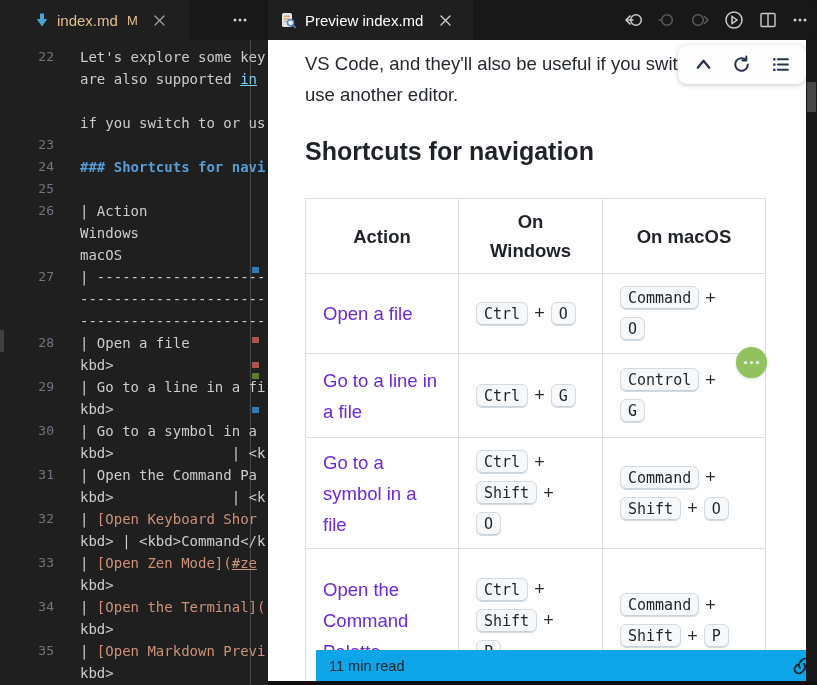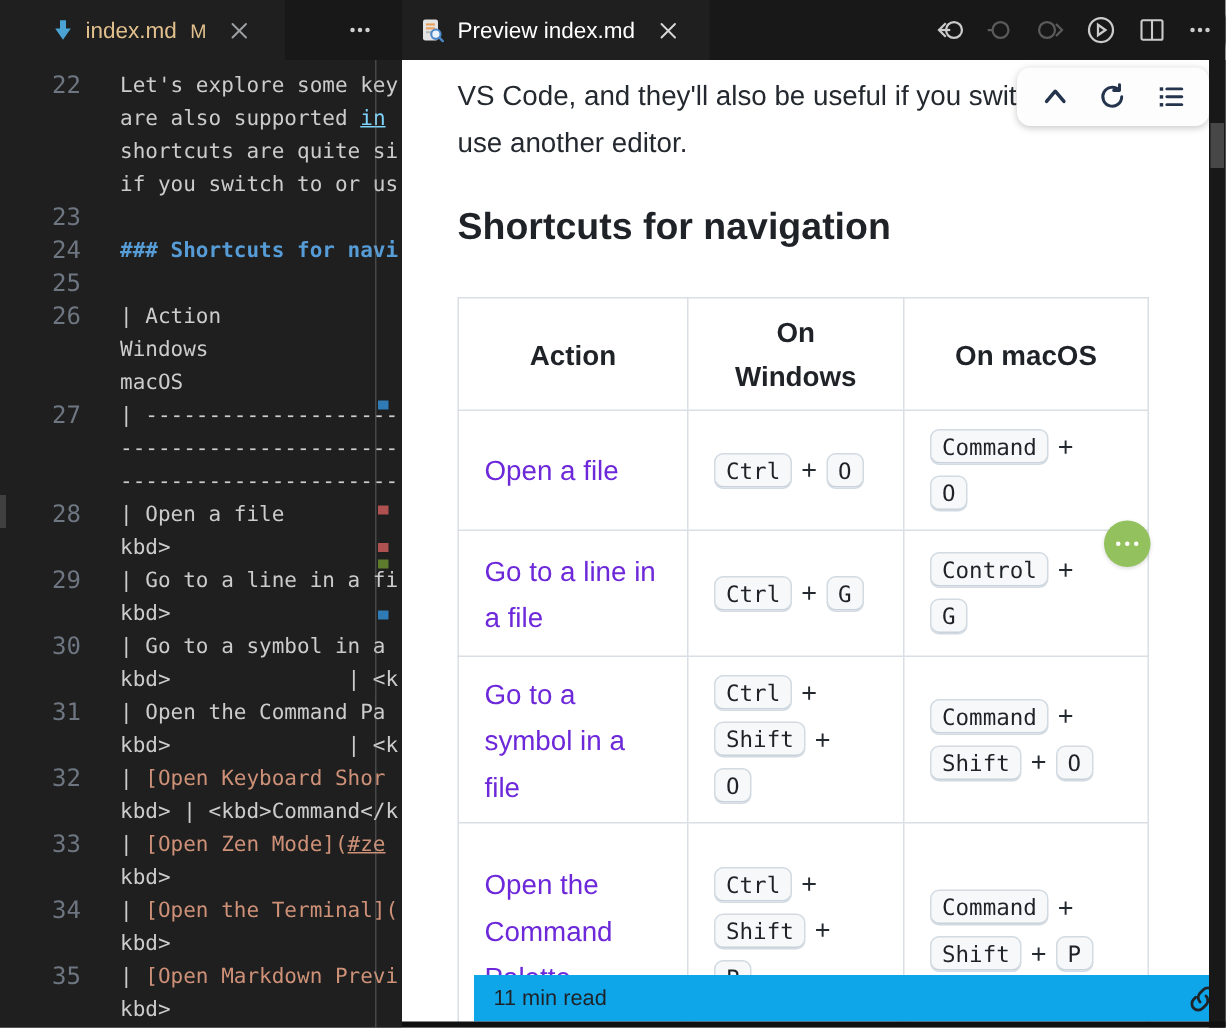--- a/index.html
+++ b/index.html
@@ -20,21 +20,21 @@
   .tabbar-more{position:absolute;left:222px;top:0;width:36px;height:40px;display:flex;align-items:center;justify-content:center;cursor:pointer;}
   .nav-actions{position:absolute;right:8px;top:0;height:40px;display:flex;align-items:center;gap:13px;}
   .nav-btn{cursor:pointer;display:flex;align-items:center;}
 
   
   .editor{position:absolute;left:0;top:40px;width:268px;height:645px;background:#1f1f1f;overflow:hidden;}
   .code{position:absolute;top:6px;left:0;right:0;font-family:"DejaVu Sans Mono",monospace;
         font-size:14px;line-height:22px;color:#cccccc;}
   .ed-row{display:flex;height:22px;}
   .ed-row.partial{position:absolute;top:-22px;left:0;width:100%;}
-  .gut{width:54px;text-align:right;color:#6e7681;font-size:16px;flex:none;user-select:none;}
+  .gut{width:54px;text-align:right;color:#6e7681;font-size:13px;flex:none;user-select:none;}
   .txt{margin-left:26px;white-space:pre;}
   .seg-p{color:#cccccc;}
   .seg-pu{color:#7dd3fc;text-decoration:underline;}
   .seg-h{color:#569cd6;font-weight:bold;}
   .seg-l{color:#ce9178;}
   .seg-lu{color:#ce9178;text-decoration:underline;}
   .ruler-line{position:absolute;left:250px;top:0;width:1px;height:645px;background:rgba(150,150,150,.35);}
   .ruler-mark{position:absolute;left:252px;width:7px;height:6px;}
   .left-strip{position:absolute;left:0;top:290px;width:4px;height:22px;background:#3f3f3f;}
 
@@ -170,21 +170,20 @@
       <div class="ed-row">
         <span class="gut">22</span>
         <span class="txt"><span class="seg-p">Let's explore some key</span></span>
       </div>
       <div class="ed-row">
         <span class="gut"></span>
         <span class="txt"><span class="seg-p">are also supported </span><span class="seg-pu">in</span></span>
       </div>
       <div class="ed-row">
         <span class="gut"></span>
-        <span class="txt"><span class="seg-p">shortcuts are quite si</span></span>
       </div>
       <div class="ed-row">
         <span class="gut"></span>
         <span class="txt"><span class="seg-p">if you switch to or us</span></span>
       </div>
       <div class="ed-row">
         <span class="gut">23</span>
         <span class="txt"></span>
       </div>
       <div class="ed-row">

